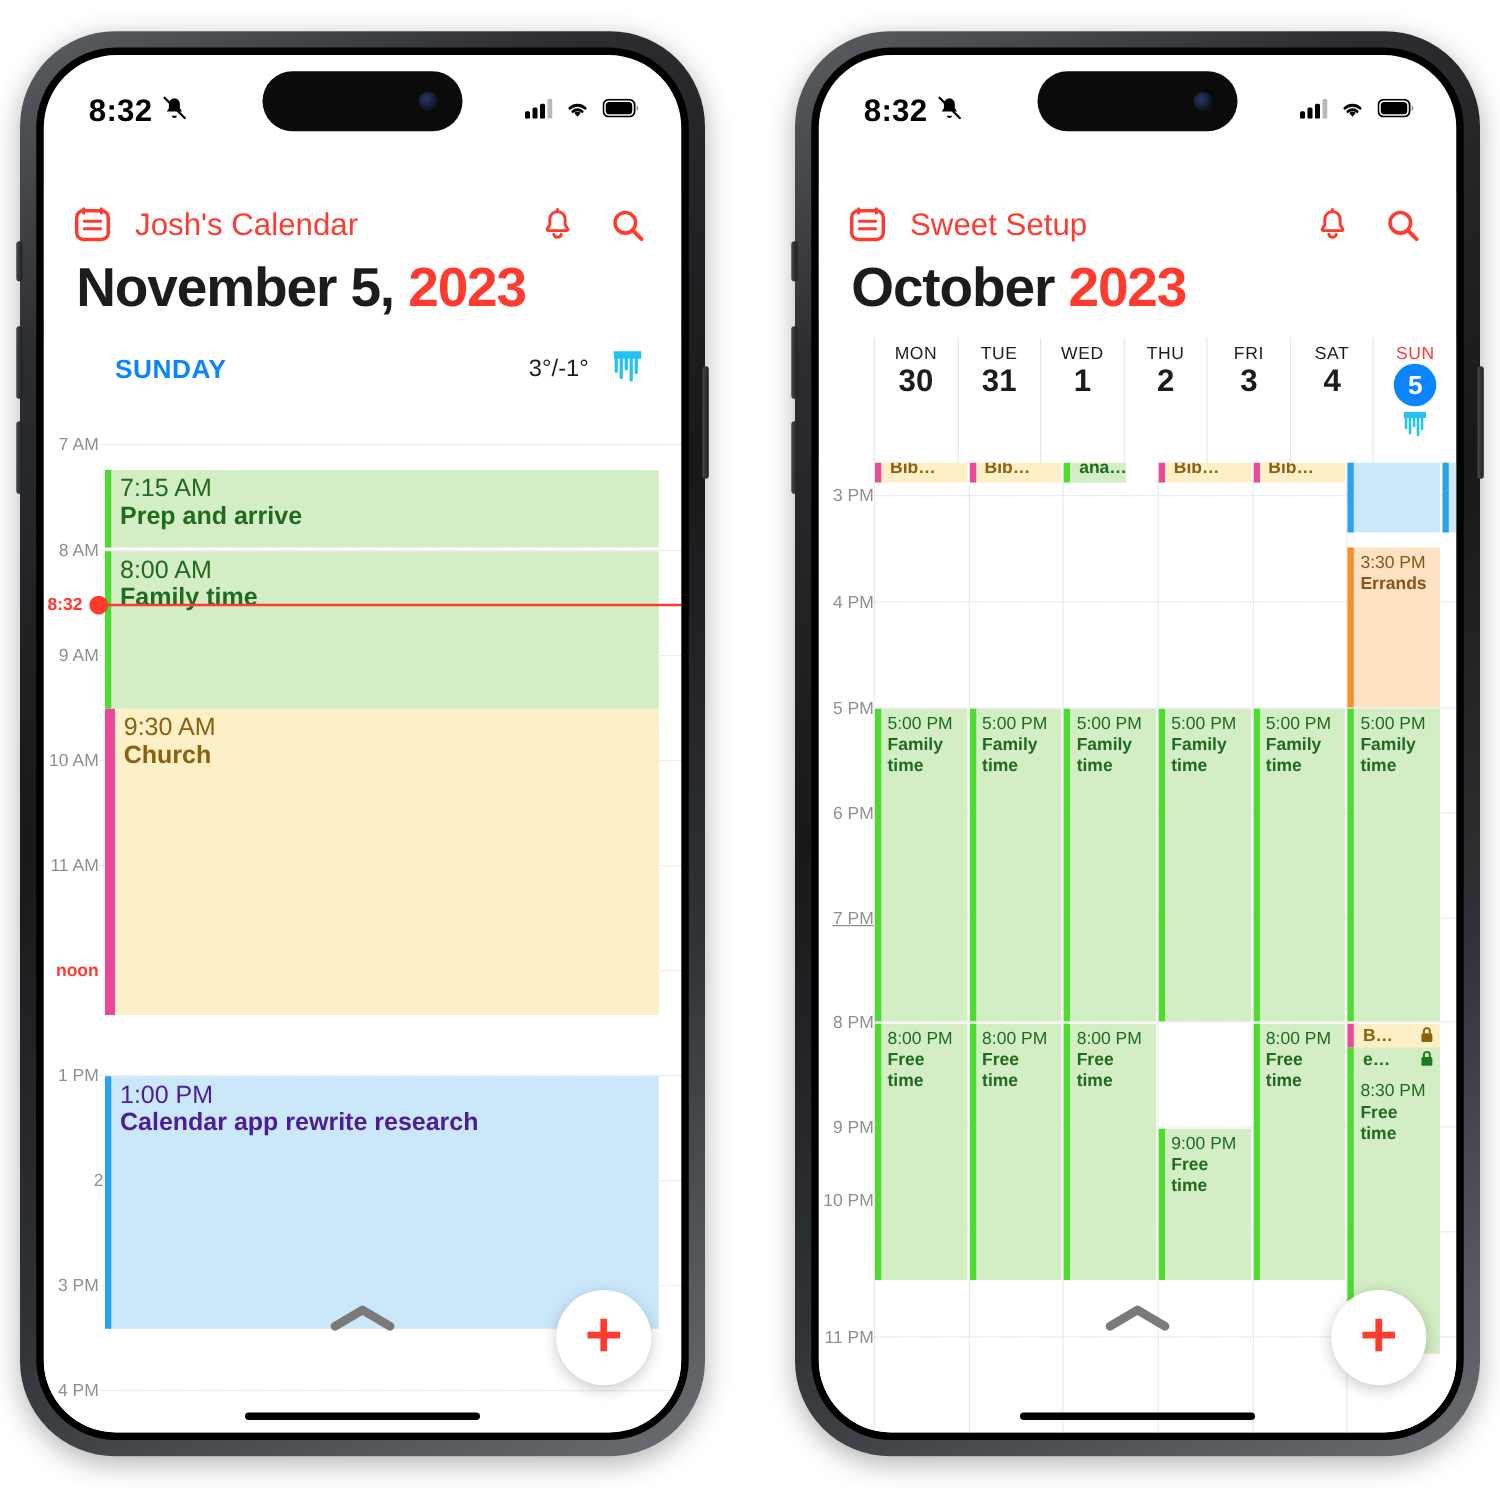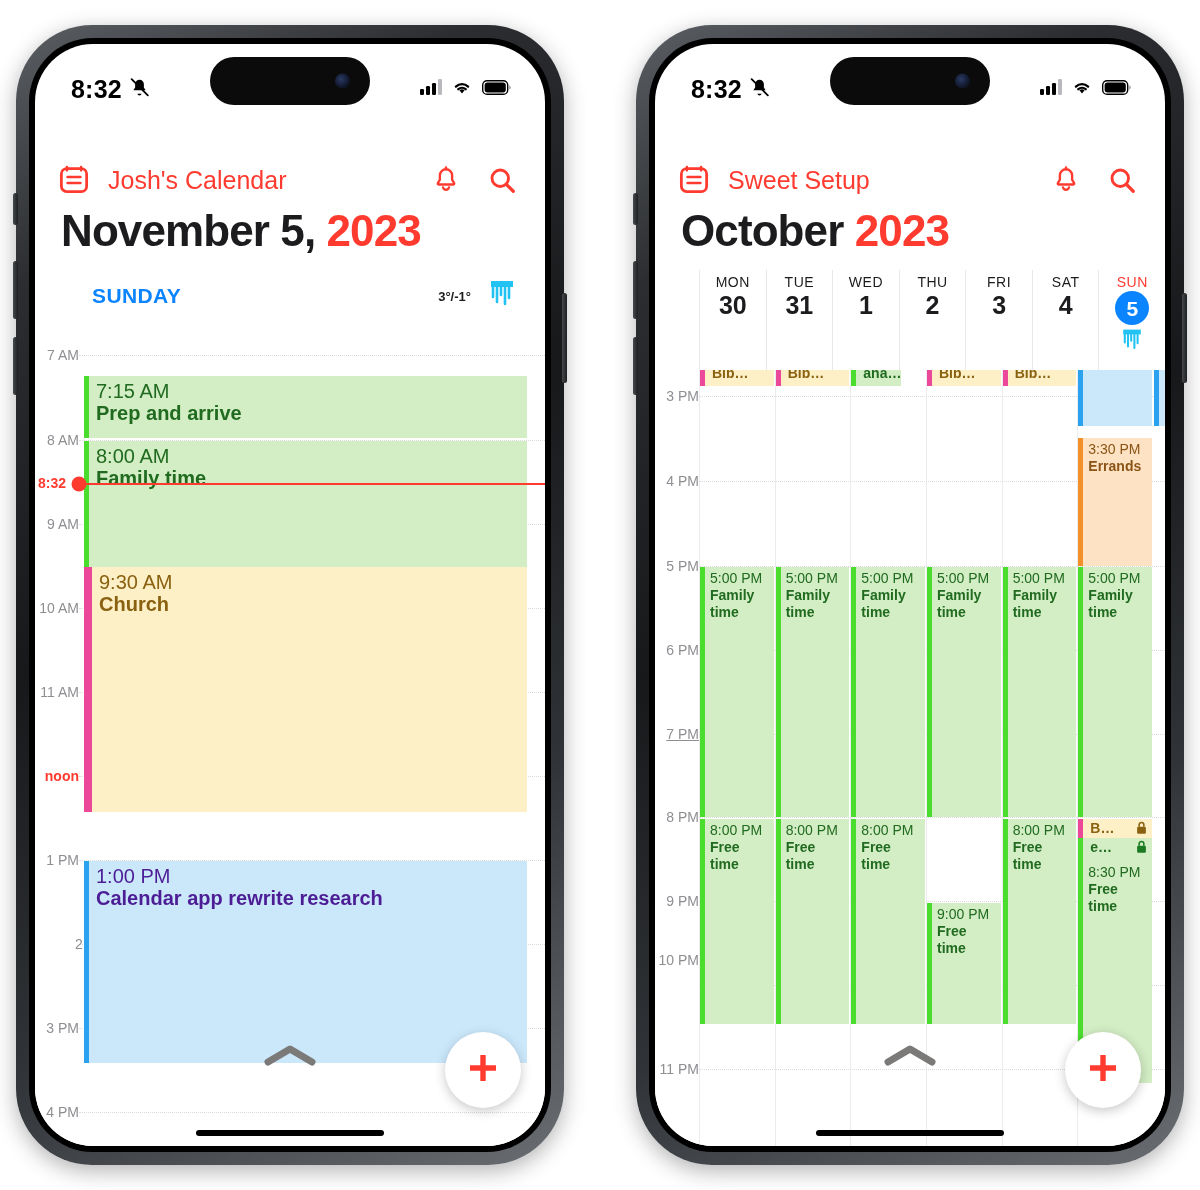--- a/index.html
+++ b/index.html
@@ -119,21 +119,21 @@
     height: 48px;
     display: flex; align-items: center;
     padding: 0 30px 0 57px;
     z-index: 18; background: #fff;
   }
   .dayhead .dow {
     color: #0a84ff; font-size: 21px; font-weight: bold;
     letter-spacing: .4px;
   }
   .dayhead .sp { flex: 1 1 auto; }
-  .dayhead .temp { color: #1c1c1e; font-size: 13px; font-weight: bold; }
+  .dayhead .temp { color: #1c1c1e; font-size: 19px; font-weight: normal; }
   .dayhead .wx { margin-left: 18px; }
 
   
   .weekhead {
     position: absolute; top: 226px; left: 44px; right: 0;
     height: 100px;
     display: flex;
     z-index: 18; background: #fff;
   }
   .wcol {

